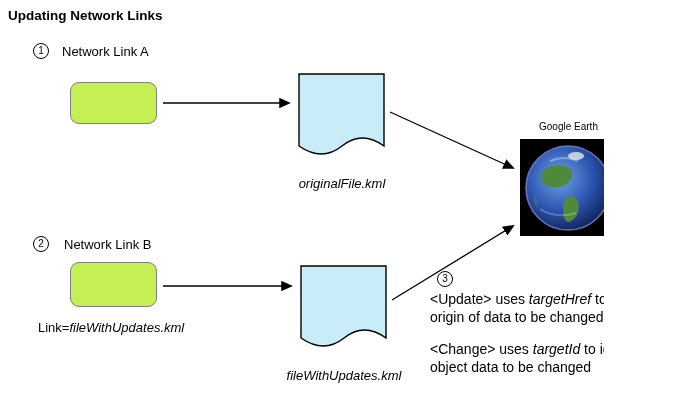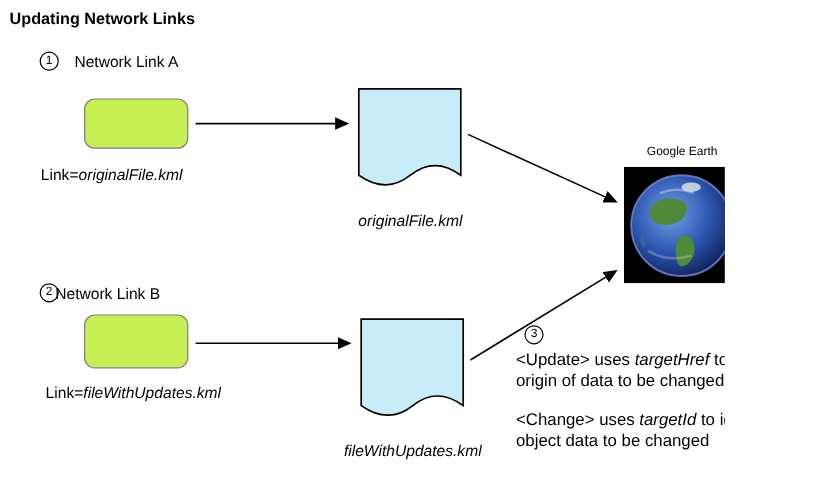--- a/index.html
+++ b/index.html
@@ -56,33 +56,30 @@
 
 <div id="canvas">
 
   <div class="abs title">Updating Network Links</div>
 
   <div class="abs step-circle" style="left:33px;top:43px;">
     <span>1</span>
   </div>
   <div class="abs nl-label" style="left:62px;top:44px;">Network Link A</div>
   <div class="abs nl-box" style="left:70px;top:82px;"></div>
-  <div class="abs link-caption" style="left:34px;top:138px;">
-    <span>Link=</span><em>originalFile.kml</em>
-  </div>
 
   <svg class="abs" style="left:297px;top:72px;" width="90" height="94" viewBox="0 0 90 94">
     <path d="M2,2 L87,2 L87,74 Q65,58 45,74 Q25,90 2,74 Z" style="fill:var(--doc-fill);stroke:var(--doc-border);stroke-width:1.4"></path>
   </svg>
   <div class="abs doc-label" style="left:282px;top:176px;width:120px;">originalFile.kml</div>
 
   <div class="abs step-circle" style="left:33px;top:236px;">
     <span>2</span>
   </div>
-  <div class="abs nl-label" style="left:46px;top:237px;text-align:center;">Network Link B</div>
+  <div class="abs nl-label" style="left:64px;top:237px;text-align:center;">Network Link B</div>
   <div class="abs nl-box" style="left:70px;top:262px;height:45px;"></div>
   <div class="abs link-caption" style="left:28px;top:320px;margin-left:10px;">
     <span>Link=</span><em>fileWithUpdates.kml</em>
   </div>
 
   <svg class="abs" style="left:299px;top:264px;" width="90" height="94" viewBox="0 0 90 94">
     <path d="M2,2 L87,2 L87,74 Q65,58 45,74 Q25,90 2,74 Z" style="fill:var(--doc-fill);stroke:var(--doc-border);stroke-width:1.4"></path>
   </svg>
   <div class="abs doc-label" style="left:274px;top:368px;width:140px;">fileWithUpdates.kml</div>
 

